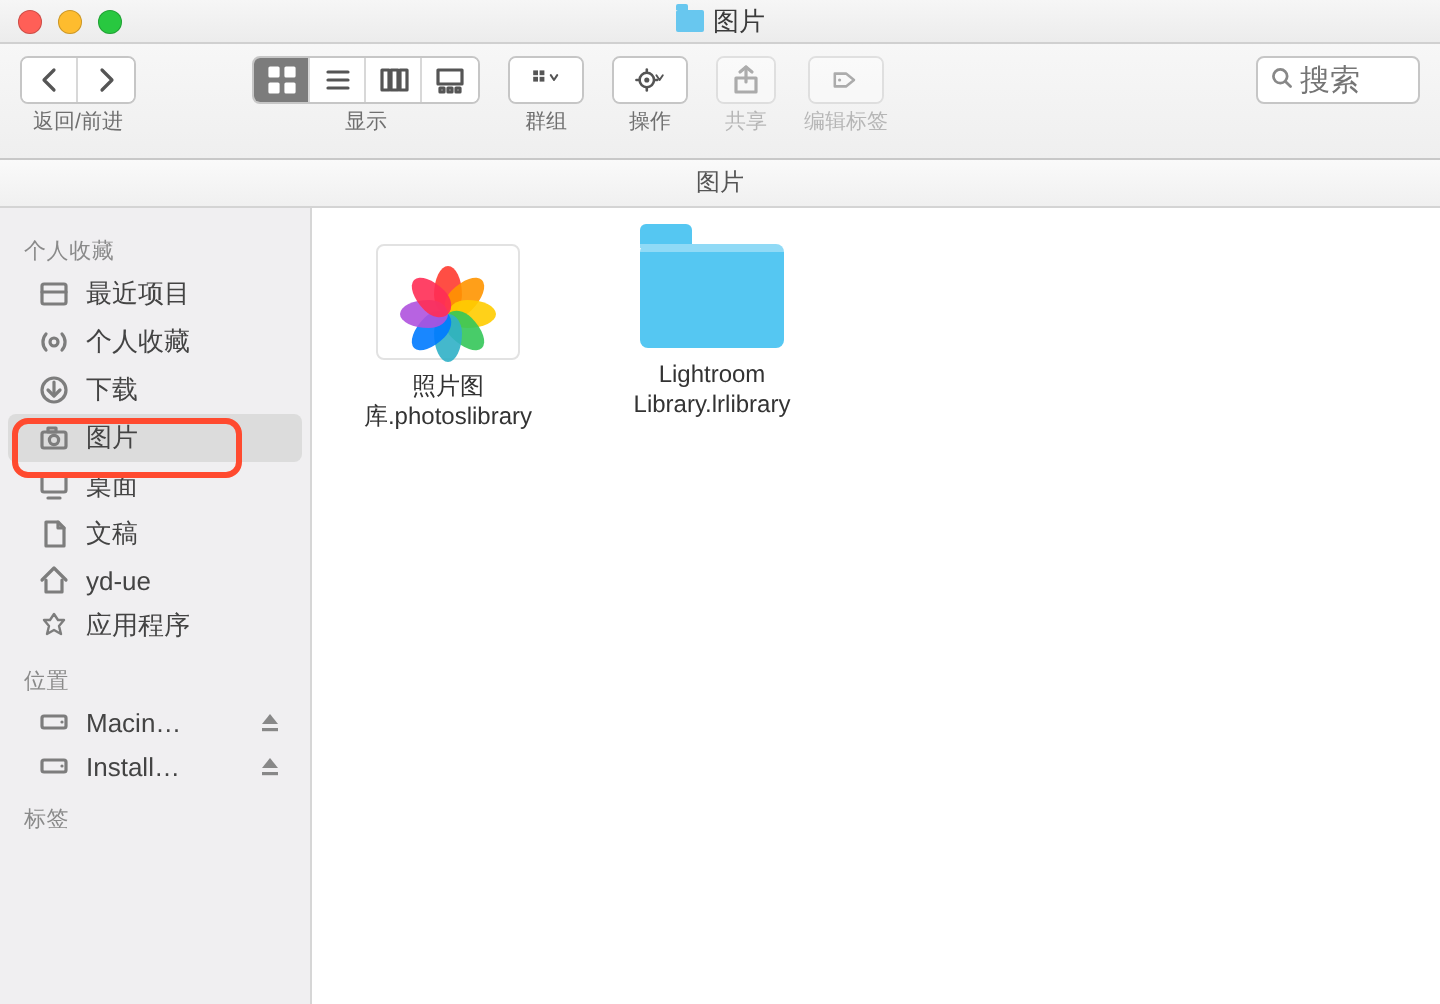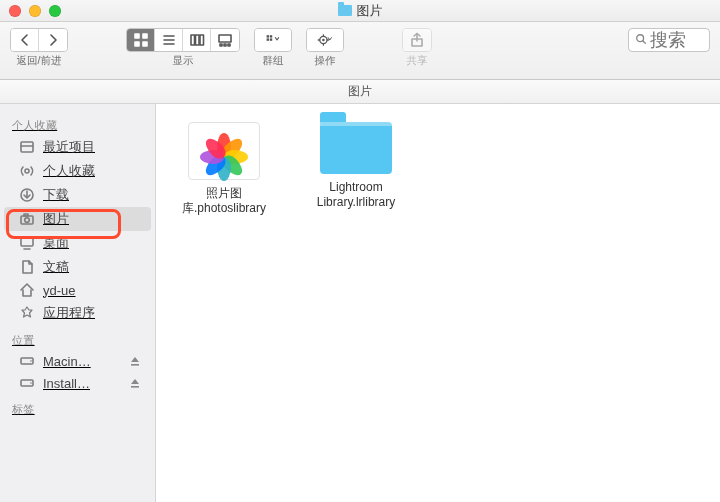--- a/index.html
+++ b/index.html
@@ -22,31 +22,31 @@
   .toolbar { height: 58px; background: linear-gradient(#f7f7f7,#efefef); border-bottom:1px solid #c8c8c8; display:flex; align-items:flex-start; padding:6px 10px 0 10px; gap:14px;}
   .tool-col { display:flex; flex-direction:column; align-items:center; gap:2px;}
   .tool-label { font-size:10.5px; color:#6f6f6f; }
   .seg { display:flex; border:1px solid #c6c6c6; border-radius:4px; overflow:hidden; background:#fff; height:24px;}
   .seg button { width:28px; height:22px; background:#fff; border:none; border-right:1px solid #d8d8d8; display:flex; align-items:center; justify-content:center; color:#555;}
   .seg button:last-child{border-right:none;}
   .seg button.active { background:#7c7c7c; color:#fff; }
   .seg button.wide { width:36px; }
   .spacer { flex:1; }
   .search { display:flex; align-items:center; border:1px solid #c6c6c6; border-radius:4px; background:#fff; height:24px; padding:0 6px; width:82px;}
-  .search input { border:none; outline:none; font-size:18px; width:100%; color:#666;}
+  .search input { border:none; outline:none; font-size:15px; width:100%; color:#666;}
   .search .sicon{color:#888; margin-right:3px; font-size:12px;}
   .ticon svg { width:16px; height:16px; display:block;}
-  .disabled { opacity:.45;margin-left:44px; }
+  .disabled { opacity:.45; }
 
   
   .locbar { height:24px; background:linear-gradient(#fafafa,#f0f0f0); border-bottom:1px solid #d4d4d4; font-size:12px; color:#555; display:flex; align-items:center; justify-content:center;}
 
   
   .body { flex:1; display:flex; min-height:0;}
-  .sidebar { width:156px; background:#f0eff1; border-right:1px solid #d6d6d6; overflow-y:auto; padding-top:6px; font-size:13px;text-decoration:underline;}
+  .sidebar { width:156px; background:#f0eff1; border-right:1px solid #d6d6d6; overflow-y:auto; padding-top:6px; font-size:13px;}
   .side-h { font-size:11px; color:#8a8a8a; padding:8px 12px 2px 12px; letter-spacing:.3px;}
   .side-item { display:flex; align-items:center; gap:7px; padding:3px 10px 3px 14px; color:#444; cursor:default; border-radius:4px; margin:0 4px; position:relative;text-align:center;}
   .side-item.selected { background:#dcdcdc; }
   .side-icon { width:18px; height:16px; color:#7d7d7d; display:flex; align-items:center; justify-content:center;}
   .side-icon svg{width:16px;height:16px;display:block;}
   .eject { margin-left:auto; width:12px; height:12px; color:#888; display:flex; align-items:center; justify-content:center;}
   .highlight-ring { position:absolute; pointer-events:none; border:3px solid #ff4a2f; border-radius:8px; left:6px; top:229px; width:115px; height:30px;}
 
   .content { flex:1; background:#fff; position:relative; padding:18px 16px; display:flex; gap:28px; align-items:flex-start;}
   .item { width:104px; display:flex; flex-direction:column; align-items:center; gap:6px; }
@@ -172,20 +172,31 @@
             <svg viewBox="0 0 16 16">
               <rect x="3" y="7" width="10" height="7"></rect>
               <line x1="8" y1="1.5" x2="8" y2="9"></line>
               <polyline points="5,4 8,1.5 11,4"></polyline>
             </svg>
           </button>
         </div>
       <div class="tool-label">共享</div>
     </div>
 
+    <div class="tool-col disabled">
+      <div class="seg">
+          <button class="wide ticon">
+            <svg viewBox="0 0 20 16">
+              <path d="M3 4 h7 l5 4 -5 4 h-7 z"></path>
+              <circle cx="6" cy="8" r="1" fill="currentColor" stroke="none"></circle>
+            </svg>
+          </button>
+        </div>
+      <div class="tool-label">编辑标签</div>
+    </div>
 
     <div class="spacer"></div>
 
     <div class="tool-col">
       <div class="search">
         <span class="sicon"><svg viewBox="0 0 14 14" width="12" height="12">
               <circle cx="6" cy="6" r="4"></circle>
               <line x1="9" y1="9" x2="12" y2="12"></line>
             </svg></span>
         <input placeholder="搜索" style="">

